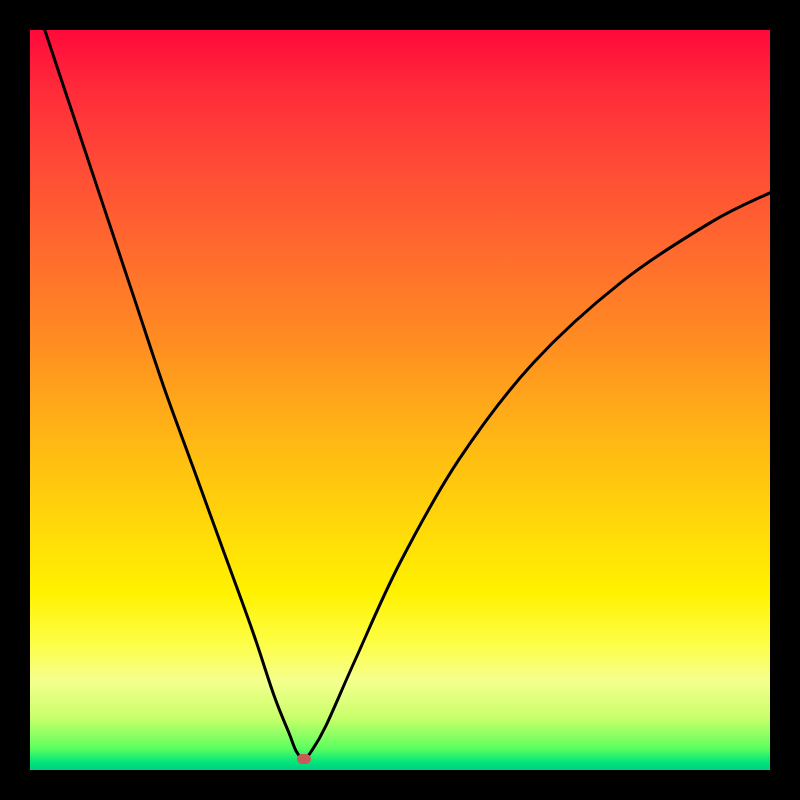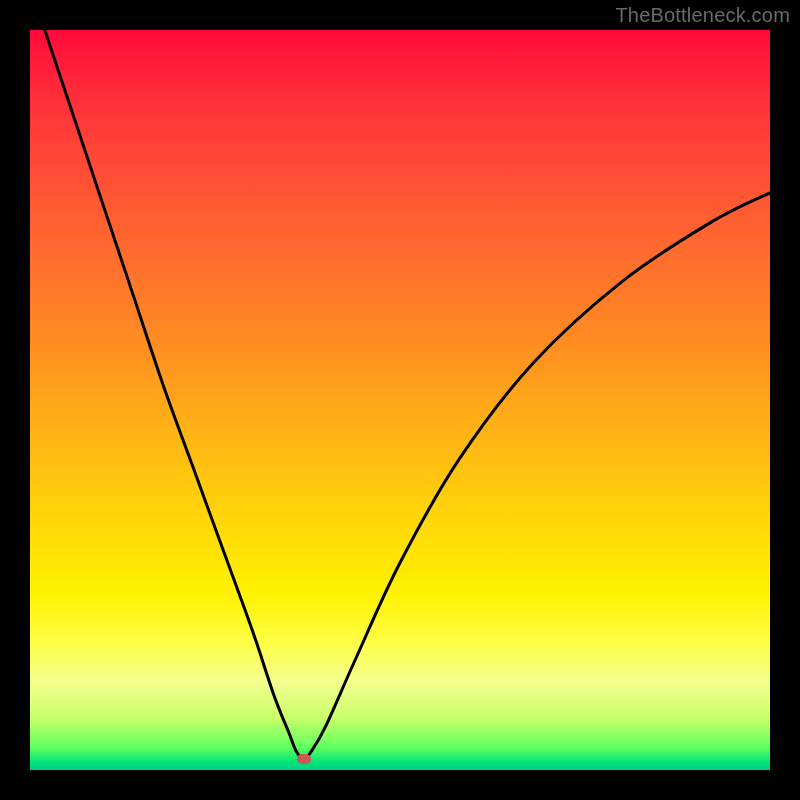--- a/index.html
+++ b/index.html
@@ -53,20 +53,19 @@
     height: 10px;
     border-radius: 5px;
     background: #c95b56;
     transform: translate(-50%, -50%);
   }
 </style>
 </head>
 <body>
 
 <div class="frame">
-  <div class="watermark">TheBottleneck.com</div>
   <div class="plot-area">
     <svg class="curve" viewBox="0 0 740 740" preserveAspectRatio="none">
       <path id="curve-path" fill="none" stroke="#000" stroke-width="3" stroke-linecap="round" stroke-linejoin="round" d="M 14.8 0 C 19.733333333333334 14.799999999999992, 34.53333333333333 59.199999999999946, 44.4 88.79999999999995 C 54.266666666666666 118.39999999999996, 64.13333333333333 148.00000000000003, 74 177.60000000000002 C 83.86666666666667 207.20000000000002, 93.73333333333335 236.79999999999998, 103.60000000000001 266.4 C 113.46666666666667 296, 123.33333333333331 326.8333333333333, 133.2 355.2 C 143.06666666666666 383.56666666666666, 152.93333333333334 409.4666666666667, 162.8 436.6 C 172.66666666666669 463.73333333333335, 182.53333333333333 490.8666666666667, 192.4 518 C 202.26666666666668 545.1333333333333, 213.36666666666667 574.7333333333333, 222 599.4 C 230.63333333333333 624.0666666666666, 238.03333333333336 648.7333333333333, 244.20000000000002 666 C 250.36666666666667 683.2666666666667, 255.3 693.75, 259 703 C 262.7 712.25, 263.9333333333333 717.1833333333334, 266.4 721.5 C 268.8666666666667 725.8166666666666, 271.33333333333337 728.9, 273.8 728.9 C 276.26666666666665 728.9, 277.5 727.05, 281.2 721.5 C 284.9 715.95, 288.6 711.0166666666667, 296 695.6 C 303.4 680.1833333333334, 313.2666666666667 656.1333333333333, 325.6 629 C 337.93333333333334 601.8666666666667, 352.73333333333335 566.0999999999999, 370 532.8 C 387.26666666666665 499.49999999999994, 407 462.5, 429.2 429.2 C 451.4 395.9, 476.0666666666667 362.59999999999997, 503.20000000000005 332.99999999999994 C 530.3333333333334 303.3999999999999, 562.4 275.0333333333333, 592 251.59999999999997 C 621.6 228.16666666666663, 656.1333333333334 207.2, 680.8000000000001 192.39999999999998 C 705.4666666666667 177.59999999999997, 730.1333333333333 167.7333333333333, 740 162.79999999999995"></path>
     </svg>
     <div id="marker" class="marker" style="left: 273.8px; top: 728.9px; background: rgb(201, 91, 86);"></div>
   </div>
 </div>
 
 </body></html>

